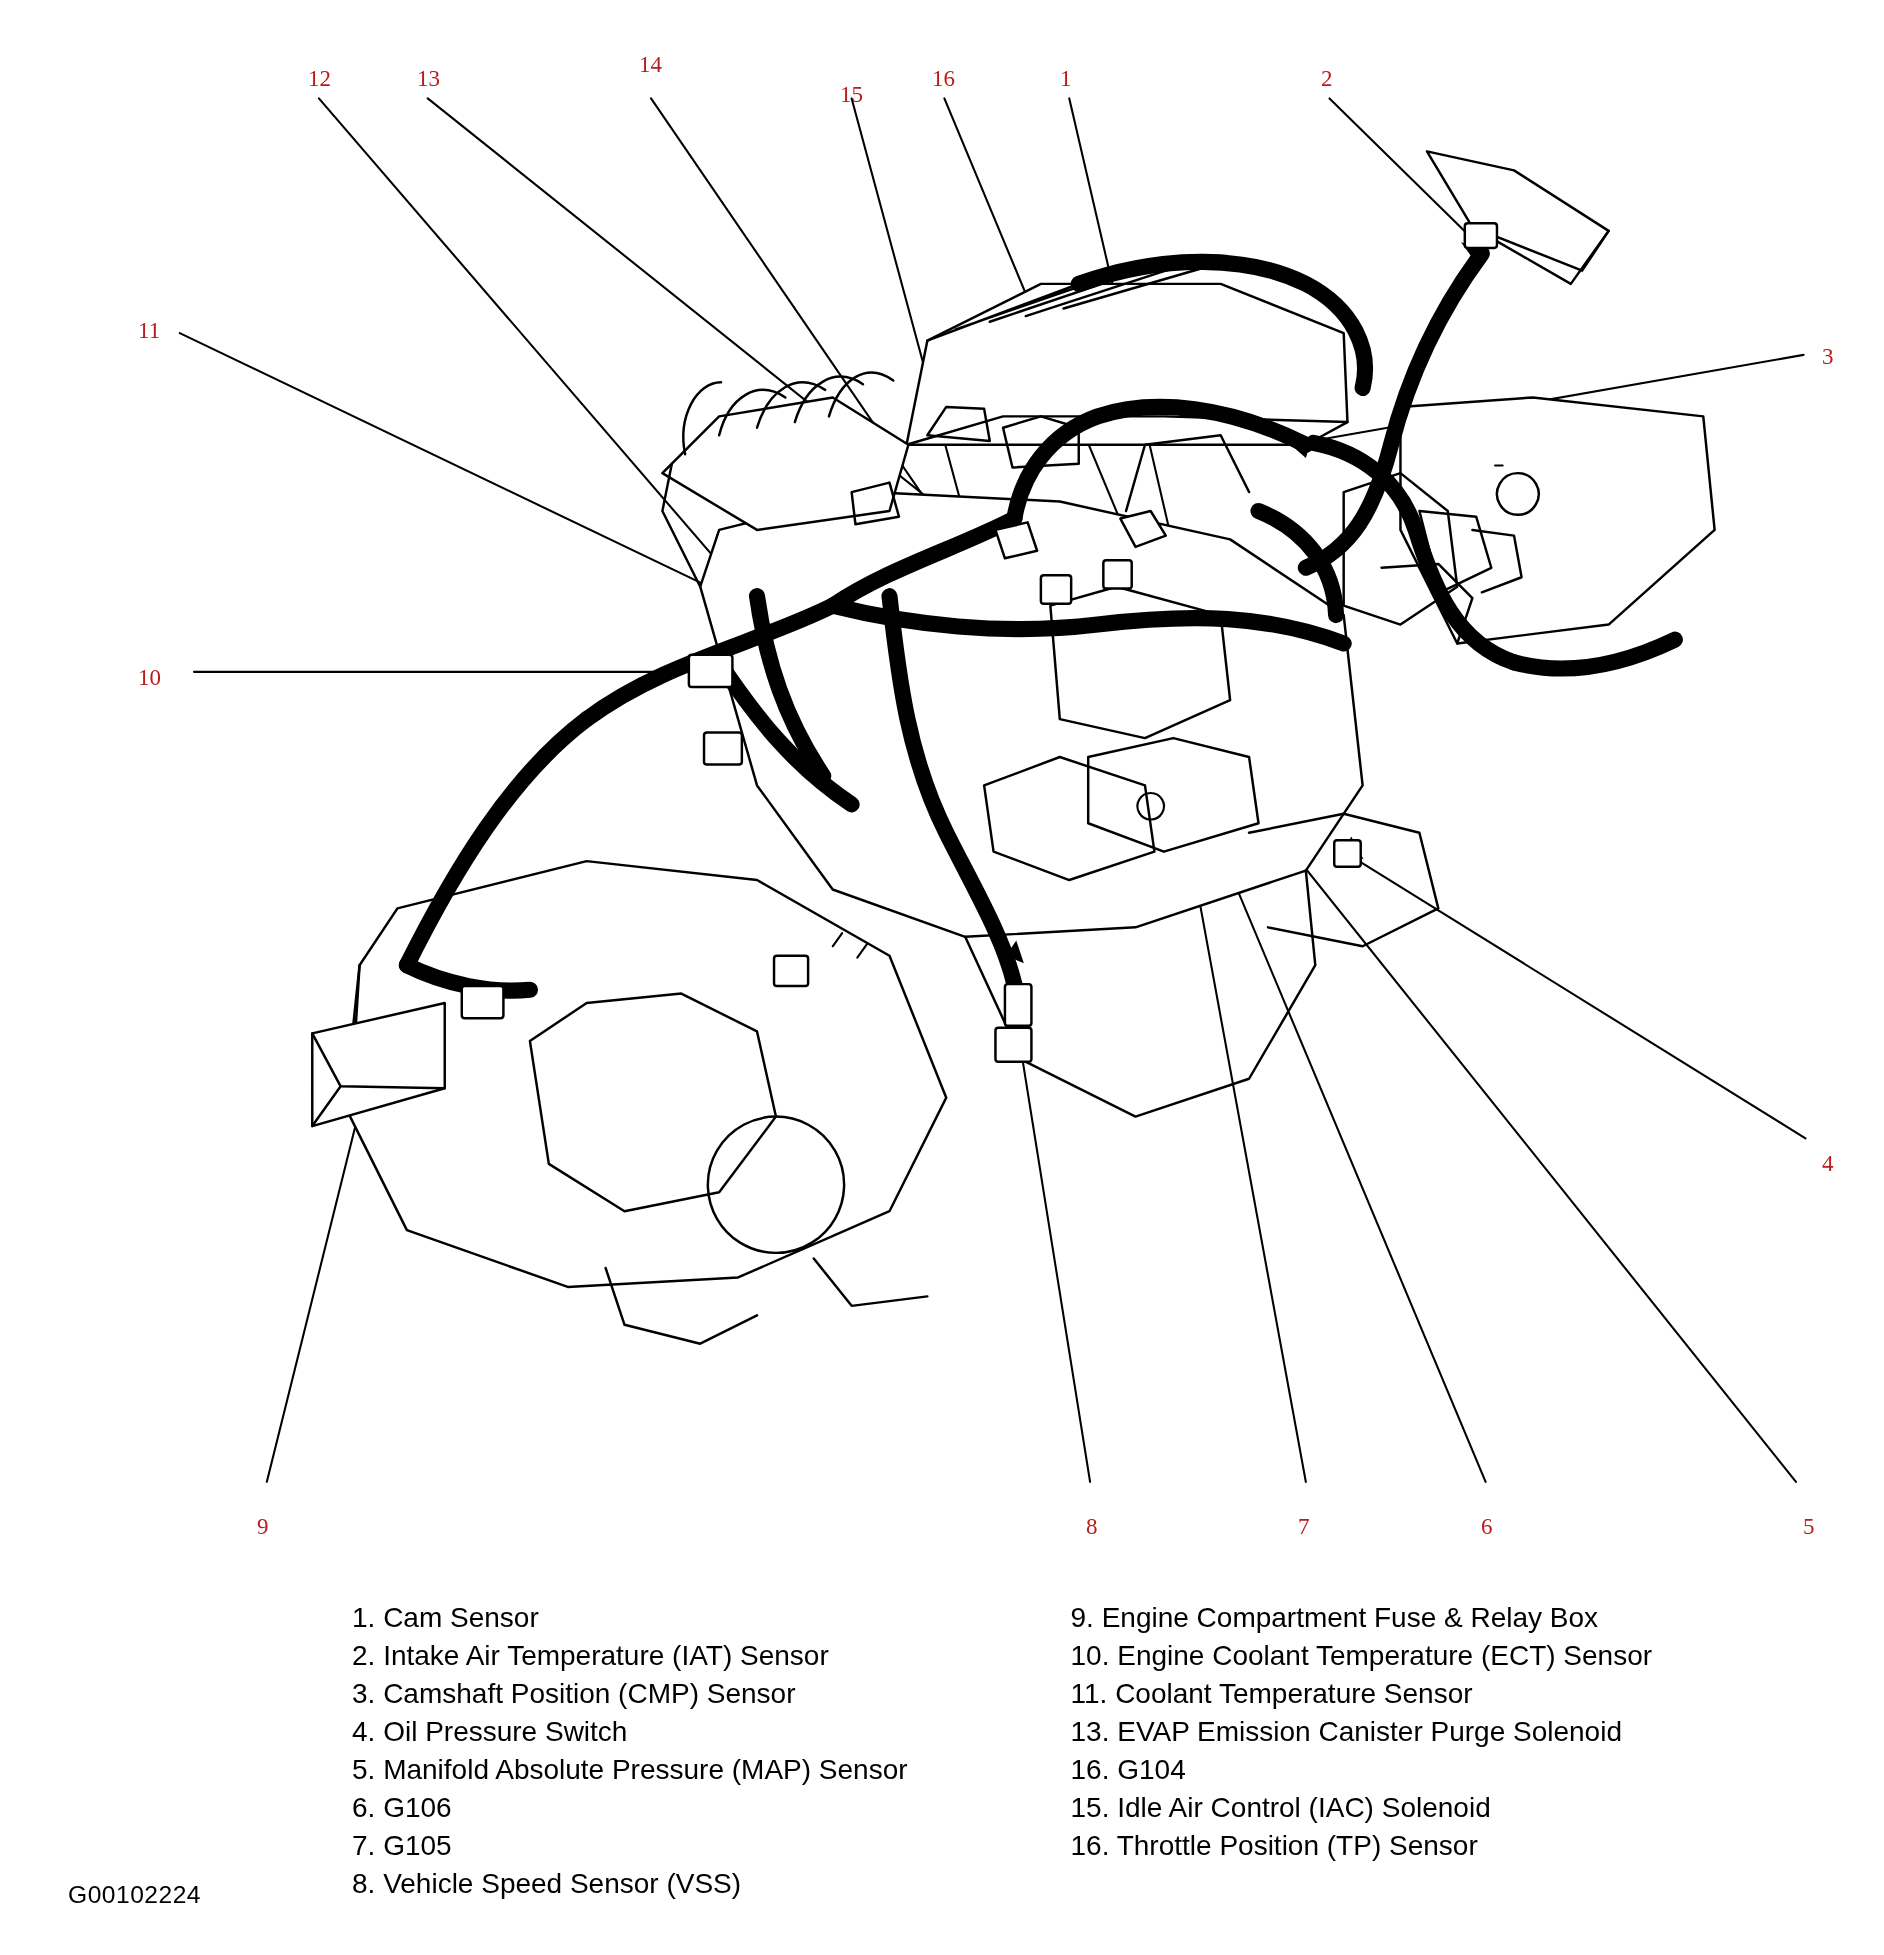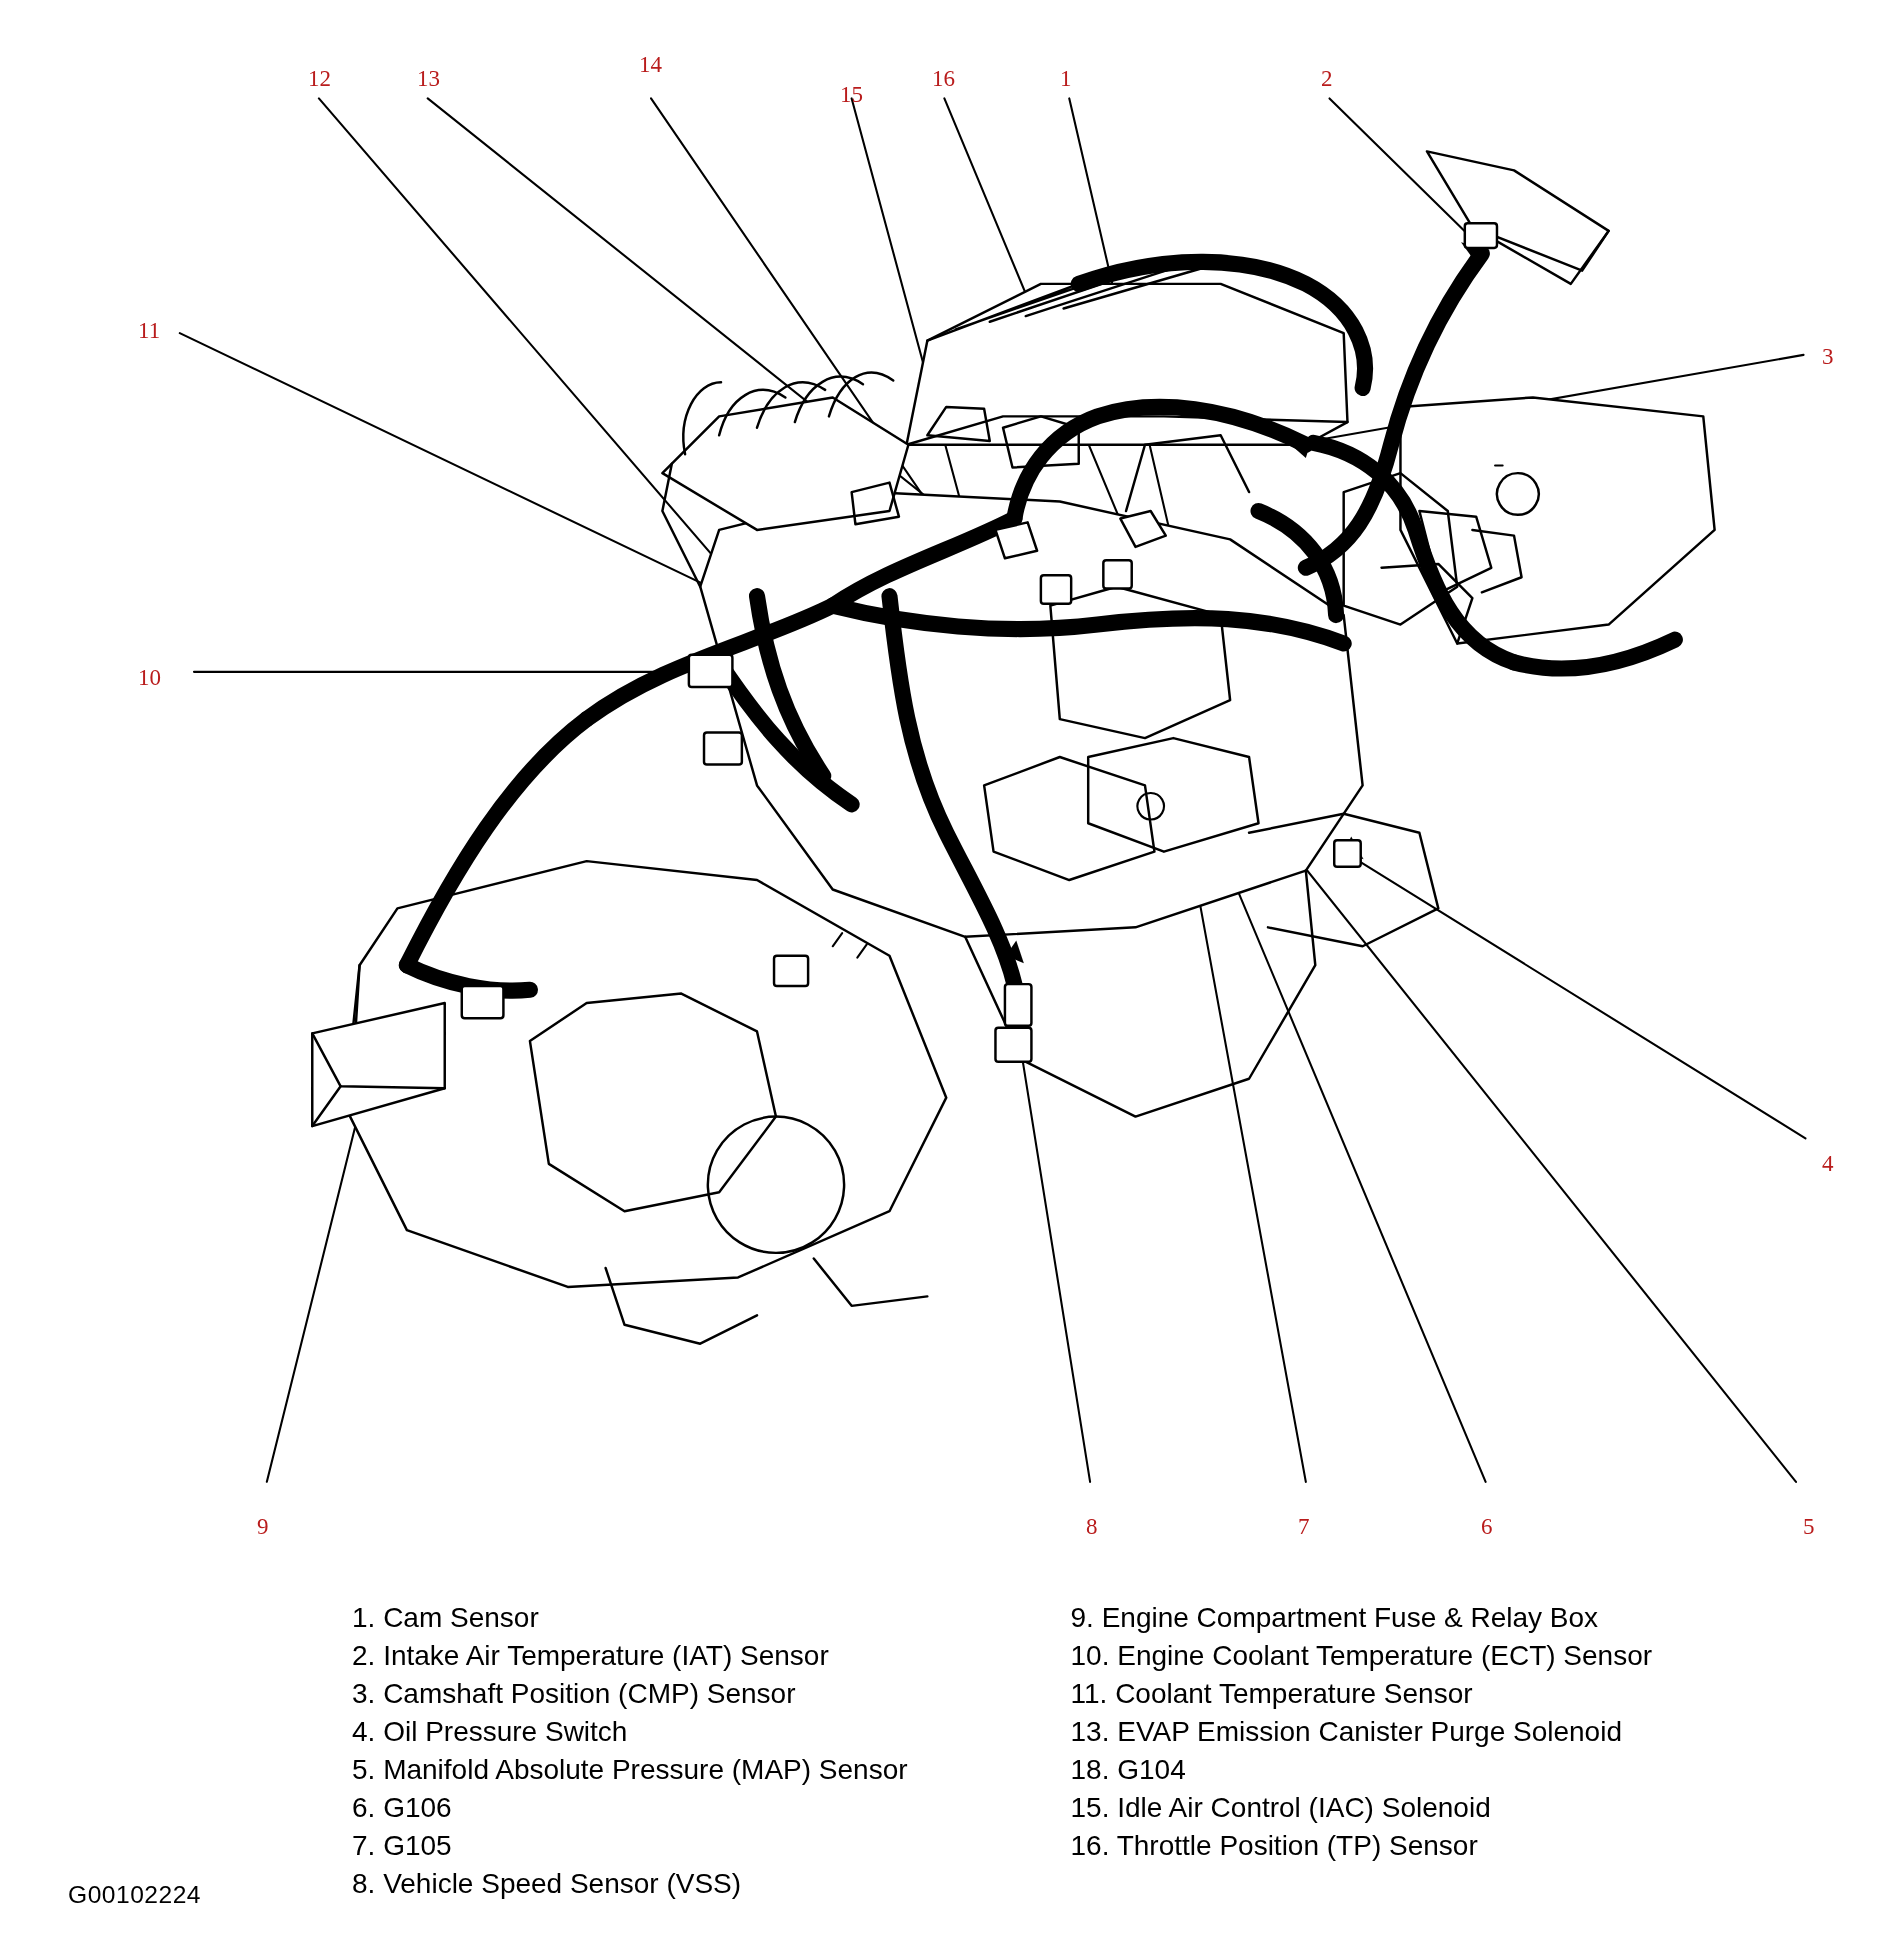--- a/index.html
+++ b/index.html
@@ -247,21 +247,21 @@
       <div class="legend-item">5. Manifold Absolute Pressure (MAP) Sensor</div>
       <div class="legend-item">6. G106</div>
       <div class="legend-item">7. G105</div>
       <div class="legend-item">8. Vehicle Speed Sensor (VSS)</div>
     </div>
     <div class="legend-col right">
       <div class="legend-item">9. Engine Compartment Fuse &amp; Relay Box</div>
       <div class="legend-item">10. Engine Coolant Temperature (ECT) Sensor</div>
       <div class="legend-item">11. Coolant Temperature Sensor</div>
       <div class="legend-item">13. EVAP Emission Canister Purge Solenoid</div>
-      <div class="legend-item">18. G104</div>
+      <div class="legend-item">16. G104</div>
       <div class="legend-item">15. Idle Air Control (IAC) Solenoid</div>
       <div class="legend-item">16. Throttle Position (TP) Sensor</div>
     </div>
   </div>
 
   <div class="fig-id">G00102224</div>
 
 </div>
 
 

